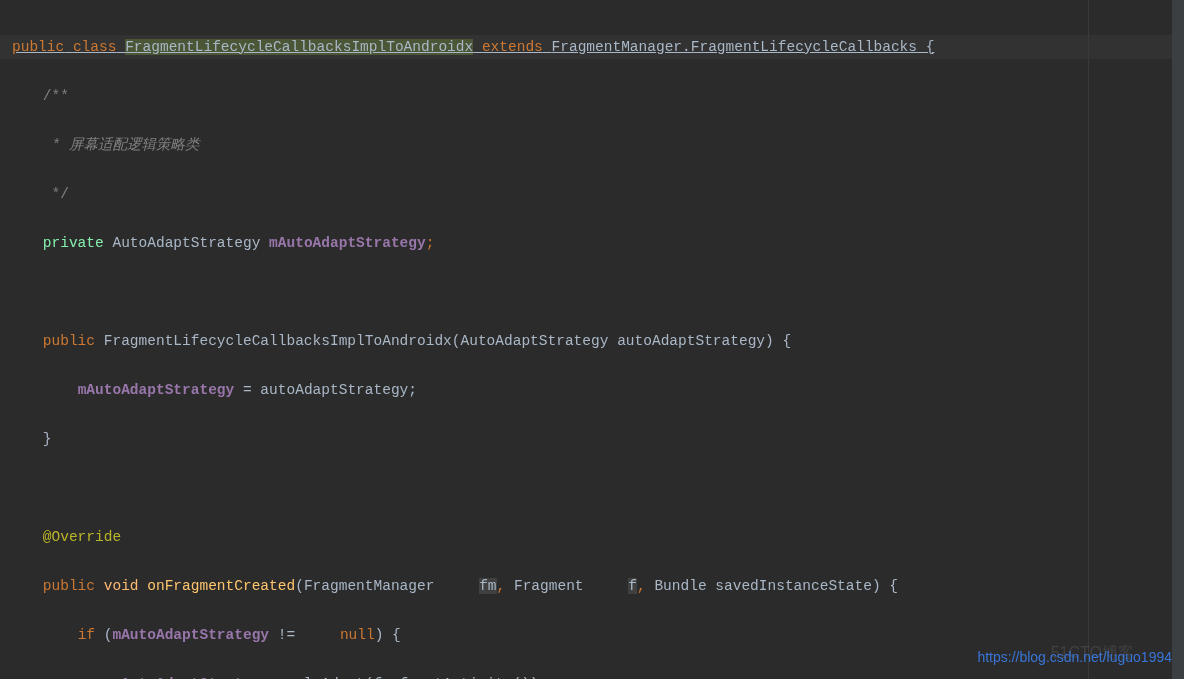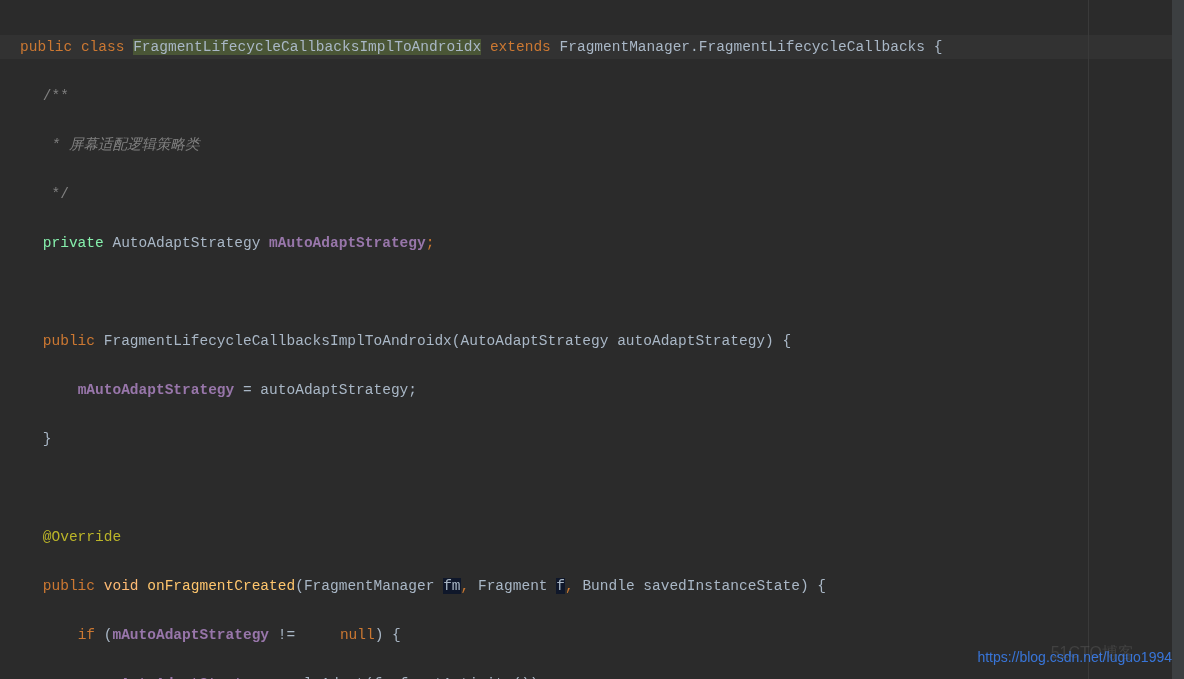--- a/index.html
+++ b/index.html
@@ -17,38 +17,39 @@
       height: 679px;
       overflow: hidden;
       position: relative;
     }
     .code-area {
       padding: 10px 8px;
       white-space: pre;
     }
     .first-line {
       background: #323232;
-      padding: 0 20px;
+      padding: 0 12px;
       margin: 0 -8px;
+      text-decoration: underline;
     }
     .kw-public { color: #cc7832; }
     .kw-class { color: #cc7832; }
     .kw-extends { color: #cc7832; }
     .kw-private { color: #86efac; }
     .kw-void { color: #fdba74; }
     .kw-if { color: #cc7832; }
     .kw-null { color: #cc7832; margin-left: 36px; }
     .kw-add { color: #cc7832; }
     .classname { color: #a9b7c6; }
     .comment { color: #808080; font-style: italic; }
     .comment-normal { color: #808080; }
     .annotation { color: #bbb529; text-align: right; }
     .method-name { color: #ffc66d; }
     .field-name { color: #9876aa; font-weight: bold; }
-    .highlight-bg { background: #0f172a; }
+    .highlight-bg { background: #404040; margin-left: 36px; }
     .cursor-bg { background: #4a5636; }
     .punct { color: #a9b7c6; }
     .watermark {
       position: absolute;
       bottom: 10px;
       right: 12px;
       color: #3b82f6;
       font-family: Arial, sans-serif;
       font-size: 14px;
       opacity: 0.85;

